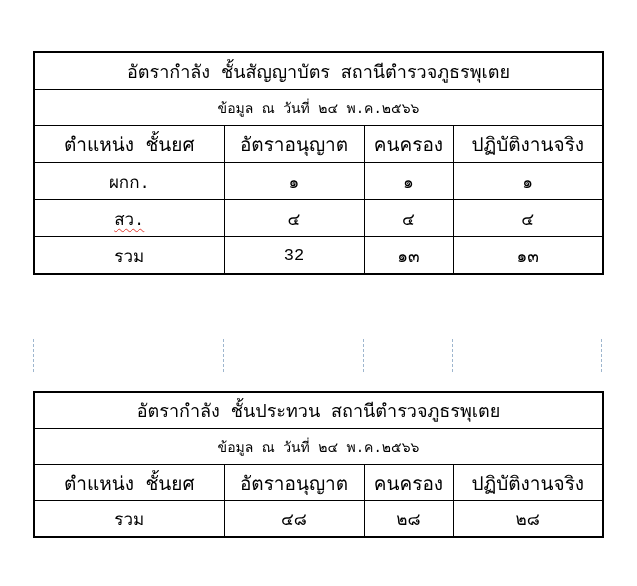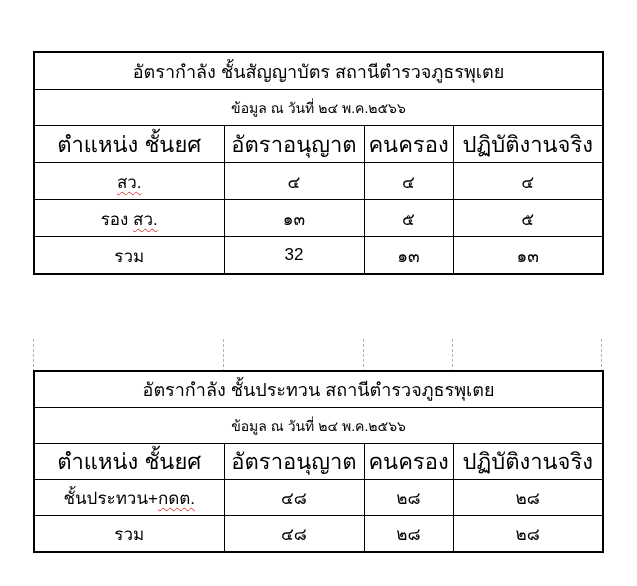--- a/index.html
+++ b/index.html
@@ -5,21 +5,21 @@
   html, body {
     margin: 0;
     padding: 0;
     background: #ffffff;
   }
   .page {
     position: relative;
     width: 637px;
     height: 586px;
     background: #ffffff;
-    font-family: Liberation Sans, sans-serif;
+    font-family: Liberation Mono, monospace;
     color: #000000;
     overflow: hidden;
   }
   table.doc-table {
     position: absolute;
     border-collapse: collapse;
     table-layout: fixed;
     width: 569px;
     background: #ffffff;
   }
@@ -29,21 +29,21 @@
     vertical-align: middle;
     padding: 0 2px;
     font-size: 17px;
     color: #000000;
     overflow: hidden;
     white-space: nowrap;
   }
   table.doc-table { border: 2px solid #000000; }
   tr.title-row td   { height: 36px; font-size: 18px; }
   tr.date-row td    { height: 35px; font-size: 14px; }
-  tr.header-row td  { height: 36px; font-size: 22px; }
+  tr.header-row td  { height: 36px; font-size: 19px; }
   tr.data-row td    { height: 36px; }
   #table2 tr.title-row td,
   #table2 tr.date-row td,
   #table2 tr.header-row td,
   #table2 tr.data-row td { height: 35px; }
   .num-cell { font-size: 16px; }
   .typo {
     text-decoration: underline wavy #e03c31;
     text-decoration-thickness: 1px;
     text-underline-offset: 3px;
@@ -76,73 +76,67 @@
       <tr class="date-row">
         <td colspan="4">ข้อมูล ณ วันที่ ๒๔ พ.ค.๒๕๖๖</td>
       </tr>
       <tr class="header-row">
         <td>ตำแหน่ง ชั้นยศ</td>
         <td>อัตราอนุญาต</td>
         <td>คนครอง</td>
         <td>ปฏิบัติงานจริง</td>
       </tr>
       <tr class="data-row">
+        <td><span>ผกก.</span><span class="typo"></span></td>
+        <td class="num-cell">๑</td>
+        <td class="num-cell">๑</td>
+        <td class="num-cell">๑</td>
+      </tr>
+      <tr class="data-row">
         <td><span></span><span class="typo">สว.</span></td>
         <td class="num-cell">๔</td>
         <td class="num-cell">๔</td>
         <td class="num-cell">๔</td>
-      </tr>
-      <tr class="data-row">
-        <td><span>รอง </span><span class="typo">สว.</span></td>
-        <td class="num-cell">๑๓</td>
-        <td class="num-cell">๕</td>
-        <td class="num-cell">๕</td>
       </tr>
       <tr class="data-row">
         <td><span>รวม</span><span class="typo"></span></td>
         <td class="num-cell">32</td>
         <td class="num-cell">๑๓</td>
         <td class="num-cell">๑๓</td>
       </tr>
     </tbody>
   </table>
 
   <div class="grid-dash" style="left:33px"></div>
   <div class="grid-dash" style="left:223px"></div>
   <div class="grid-dash" style="left:363px"></div>
   <div class="grid-dash" style="left:452px"></div>
   <div class="grid-dash" style="left:601px"></div>
 
-  <table class="doc-table" id="table2" style="left:33px; top:370px;">
+  <table class="doc-table" id="table2" style="left:33px; top:391px;">
     <colgroup>
       <col style="width:190px">
         <col style="width:140px">
         <col style="width:89px">
         <col style="width:150px">
     </colgroup>
     <tbody>
       <tr class="title-row">
         <td colspan="4">อัตรากำลัง ชั้นประทวน สถานีตำรวจภูธรพุเตย</td>
       </tr>
       <tr class="date-row">
         <td colspan="4">ข้อมูล ณ วันที่ ๒๔ พ.ค.๒๕๖๖</td>
       </tr>
       <tr class="header-row">
         <td>ตำแหน่ง ชั้นยศ</td>
         <td>อัตราอนุญาต</td>
         <td>คนครอง</td>
         <td>ปฏิบัติงานจริง</td>
       </tr>
       <tr class="data-row">
-        <td><span>ชั้นประทวน+</span><span class="typo">กดต.</span></td>
-        <td class="num-cell">๔๘</td>
-        <td class="num-cell">๒๘</td>
-        <td class="num-cell">๒๘</td>
-      </tr>
-      <tr class="data-row">
         <td><span>รวม</span><span class="typo"></span></td>
         <td class="num-cell">๔๘</td>
         <td class="num-cell">๒๘</td>
         <td class="num-cell">๒๘</td>
       </tr>
     </tbody>
   </table>
 
 </div>
 

